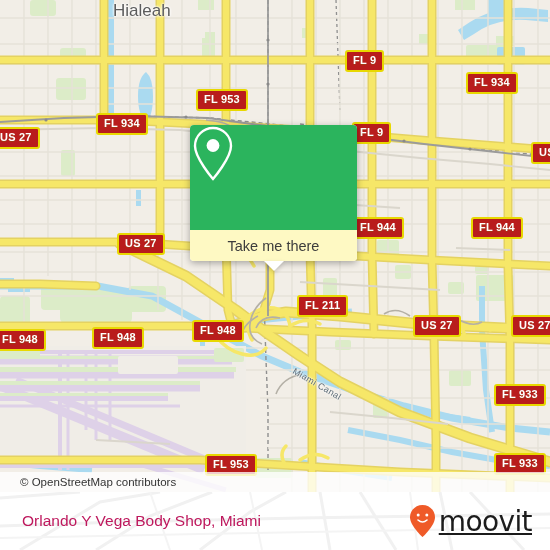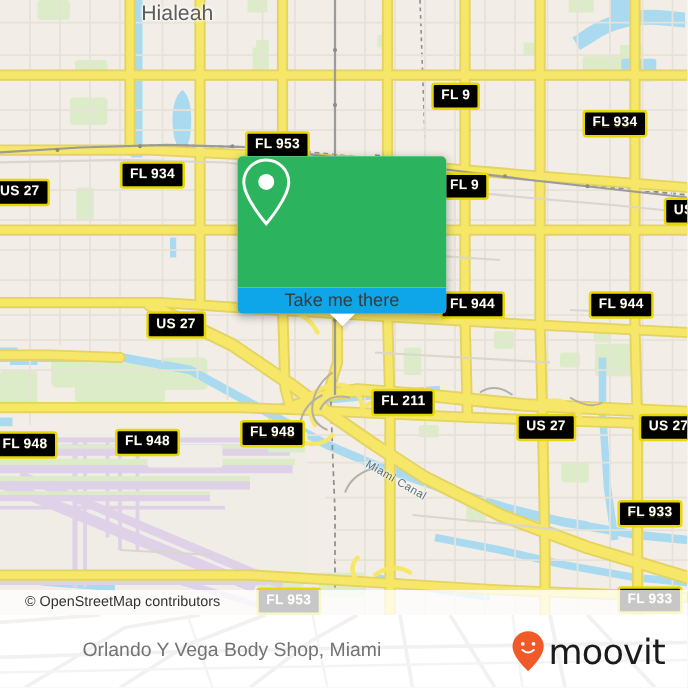--- a/index.html
+++ b/index.html
@@ -13,33 +13,32 @@
   
   .map{
     position:absolute;left:0;top:0;width:550px;height:492px;
     background:#f3efe8;overflow:hidden;
   }
   .map svg{position:absolute;left:0;top:0;}
 
   
   .shield{
     position:absolute;
-    background:#000000;
+    background:#b91c1c;
     border:2px solid #e8d800;
     border-radius:3px;
     color:#ffffff;
     font-weight:bold;
     font-size:11px;
     line-height:1;
     padding:3px 6px 4px 6px;
     white-space:nowrap;
     text-shadow:0 1px 0 rgba(120,105,0,.35);
     letter-spacing:.2px;
     box-sizing:border-box;
-    margin-top:16px;
   }
   .citylabel{
     position:absolute;
     color:#5c5c5c;
     font-size:17px;
     white-space:nowrap;
     text-shadow:0 0 3px #fff,0 0 3px #fff,0 0 2px #fff;
   }
   .canallabel{
     position:absolute;
@@ -70,22 +69,22 @@
     overflow:visible;
     background:#fff;
   }
   .card-top{
     background:#2bb45d;
     height:105px;
     border-radius:4px 4px 0 0;
     display:flex;align-items:center;justify-content:center;
   }
   .card-bottom{
-    background:#0ea5e9;
-    height:21px;
+    background:#fef9c3;
+    height:31px;
     border-radius:0 0 4px 4px;
     display:flex;align-items:center;justify-content:center;
     color:#3c3c3c;
     font-size:14.5px;
   }
   .card-tip{
     position:absolute;left:50%;bottom:-10px;margin-left:-10px;
     width:0;height:0;
     border-left:10px solid transparent;
     border-right:10px solid transparent;
@@ -95,31 +94,31 @@
 
   
   .footer{
     position:absolute;left:0;top:492px;width:550px;height:58px;
     background:#ffffff;
     overflow:hidden;
   }
   .footer-watermark{position:absolute;left:0;top:0;opacity:1;}
   .footer-title{
     position:absolute;left:22px;top:50%;transform:translateY(-50%);
-    font-size:15.5px;color:#737373;white-space:nowrap;
+    font-size:15.5px;color:#be185d;white-space:nowrap;
     z-index:2;
-    margin-left:44px;
   }
   .brand{
     position:absolute;right:18px;top:50%;transform:translateY(-50%);
     display:flex;align-items:center;gap:3px;z-index:2;
   }
   .brand-word{
     font-size:28px;color:#1b1b1b;letter-spacing:-0.6px;
     font-family:"DejaVu Sans", sans-serif;
+    text-decoration:underline;
   }
 </style>
 </head>
 <body>
 
 <div id="root">
 
   <div class="map">
 
     <svg width="550" height="492" viewBox="0 0 550 492">

